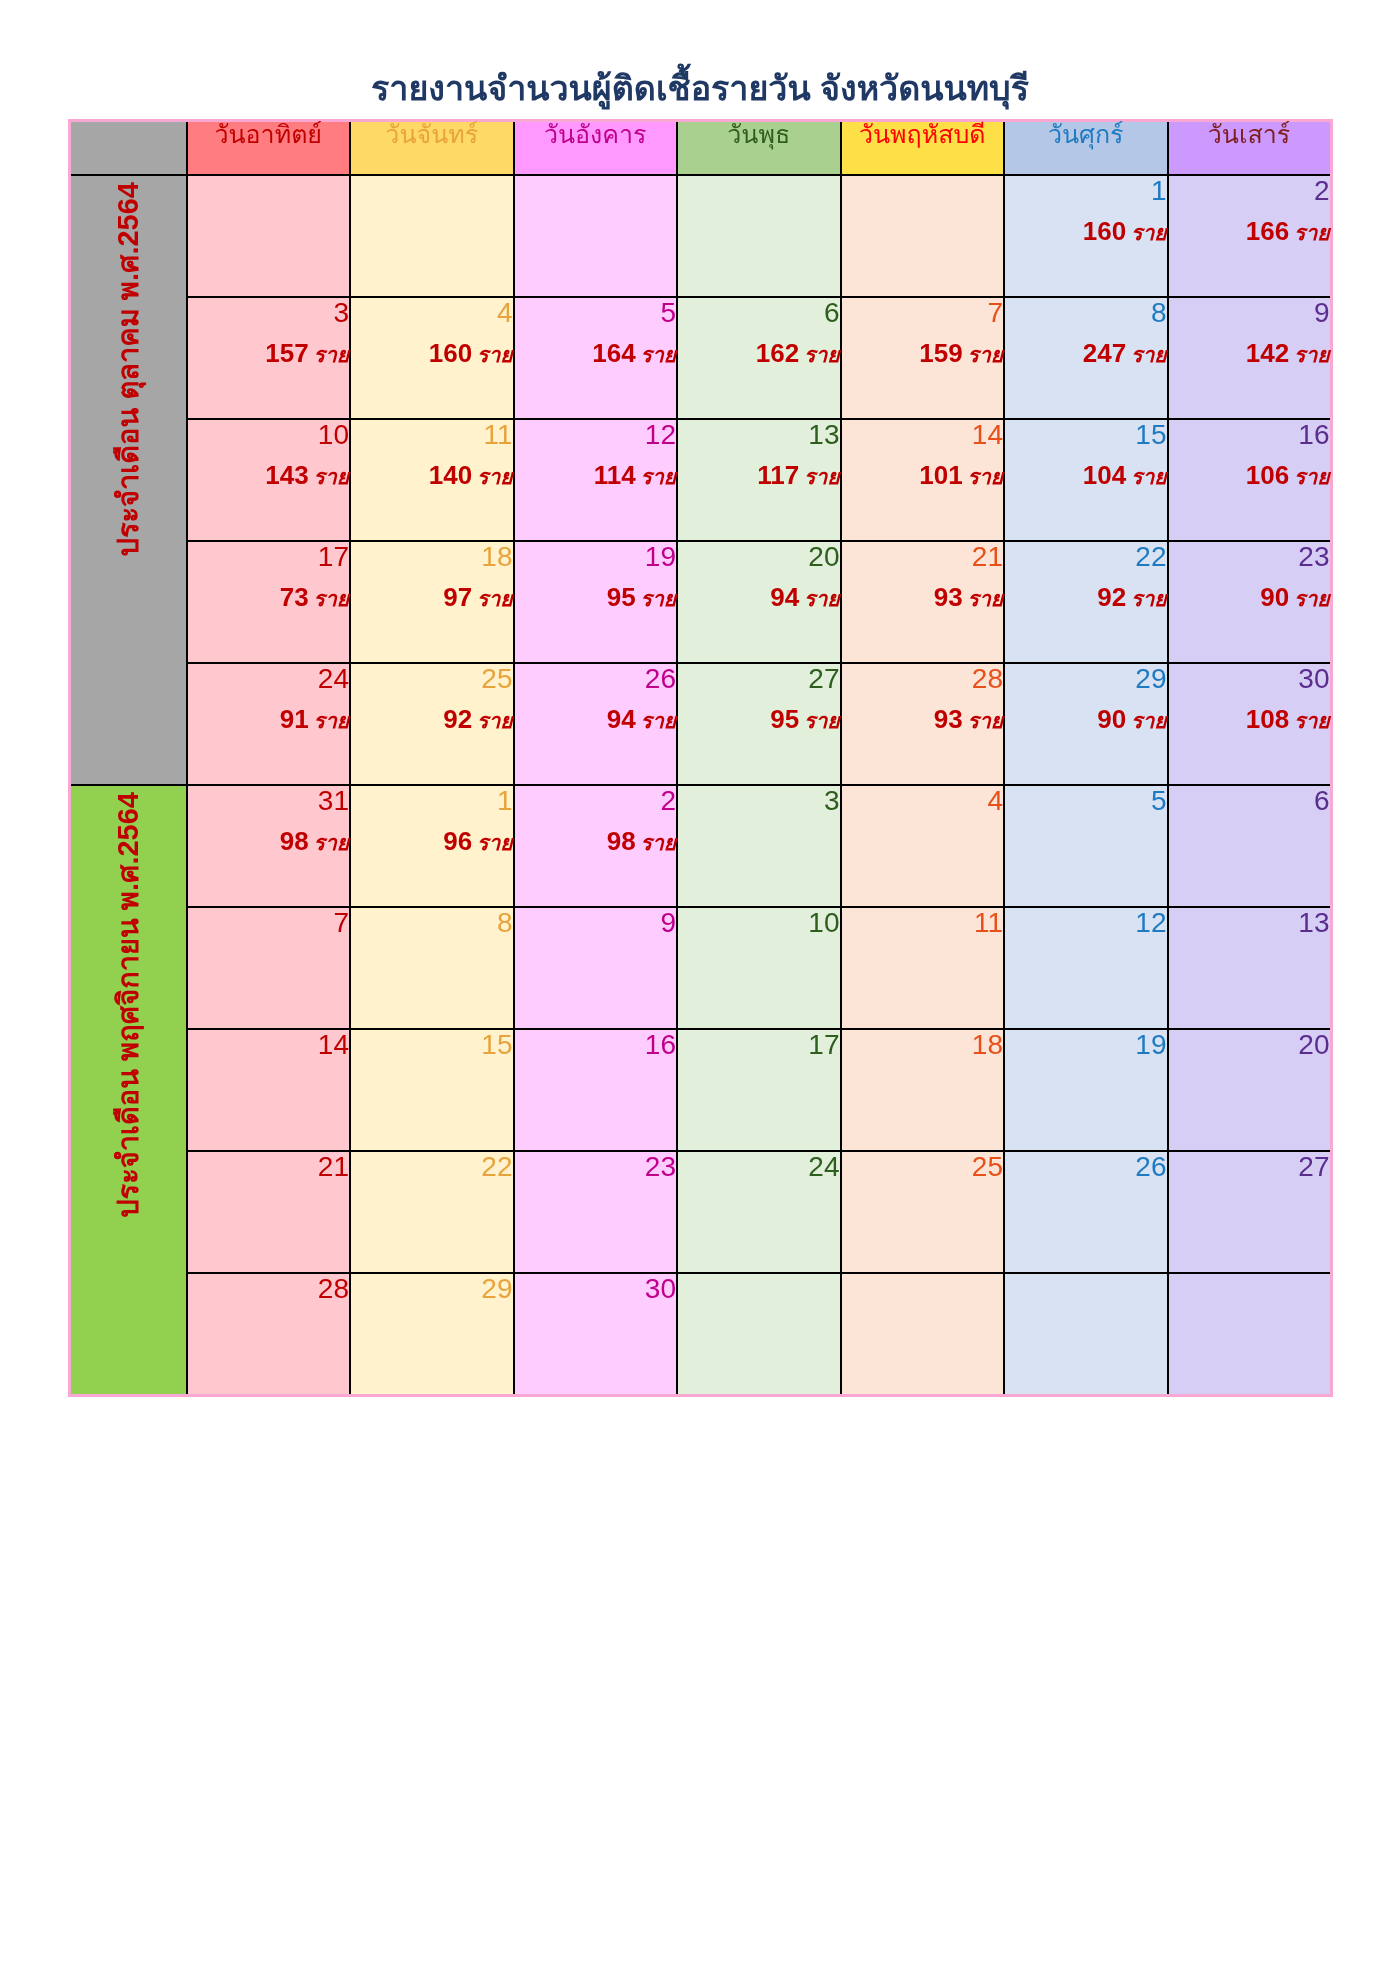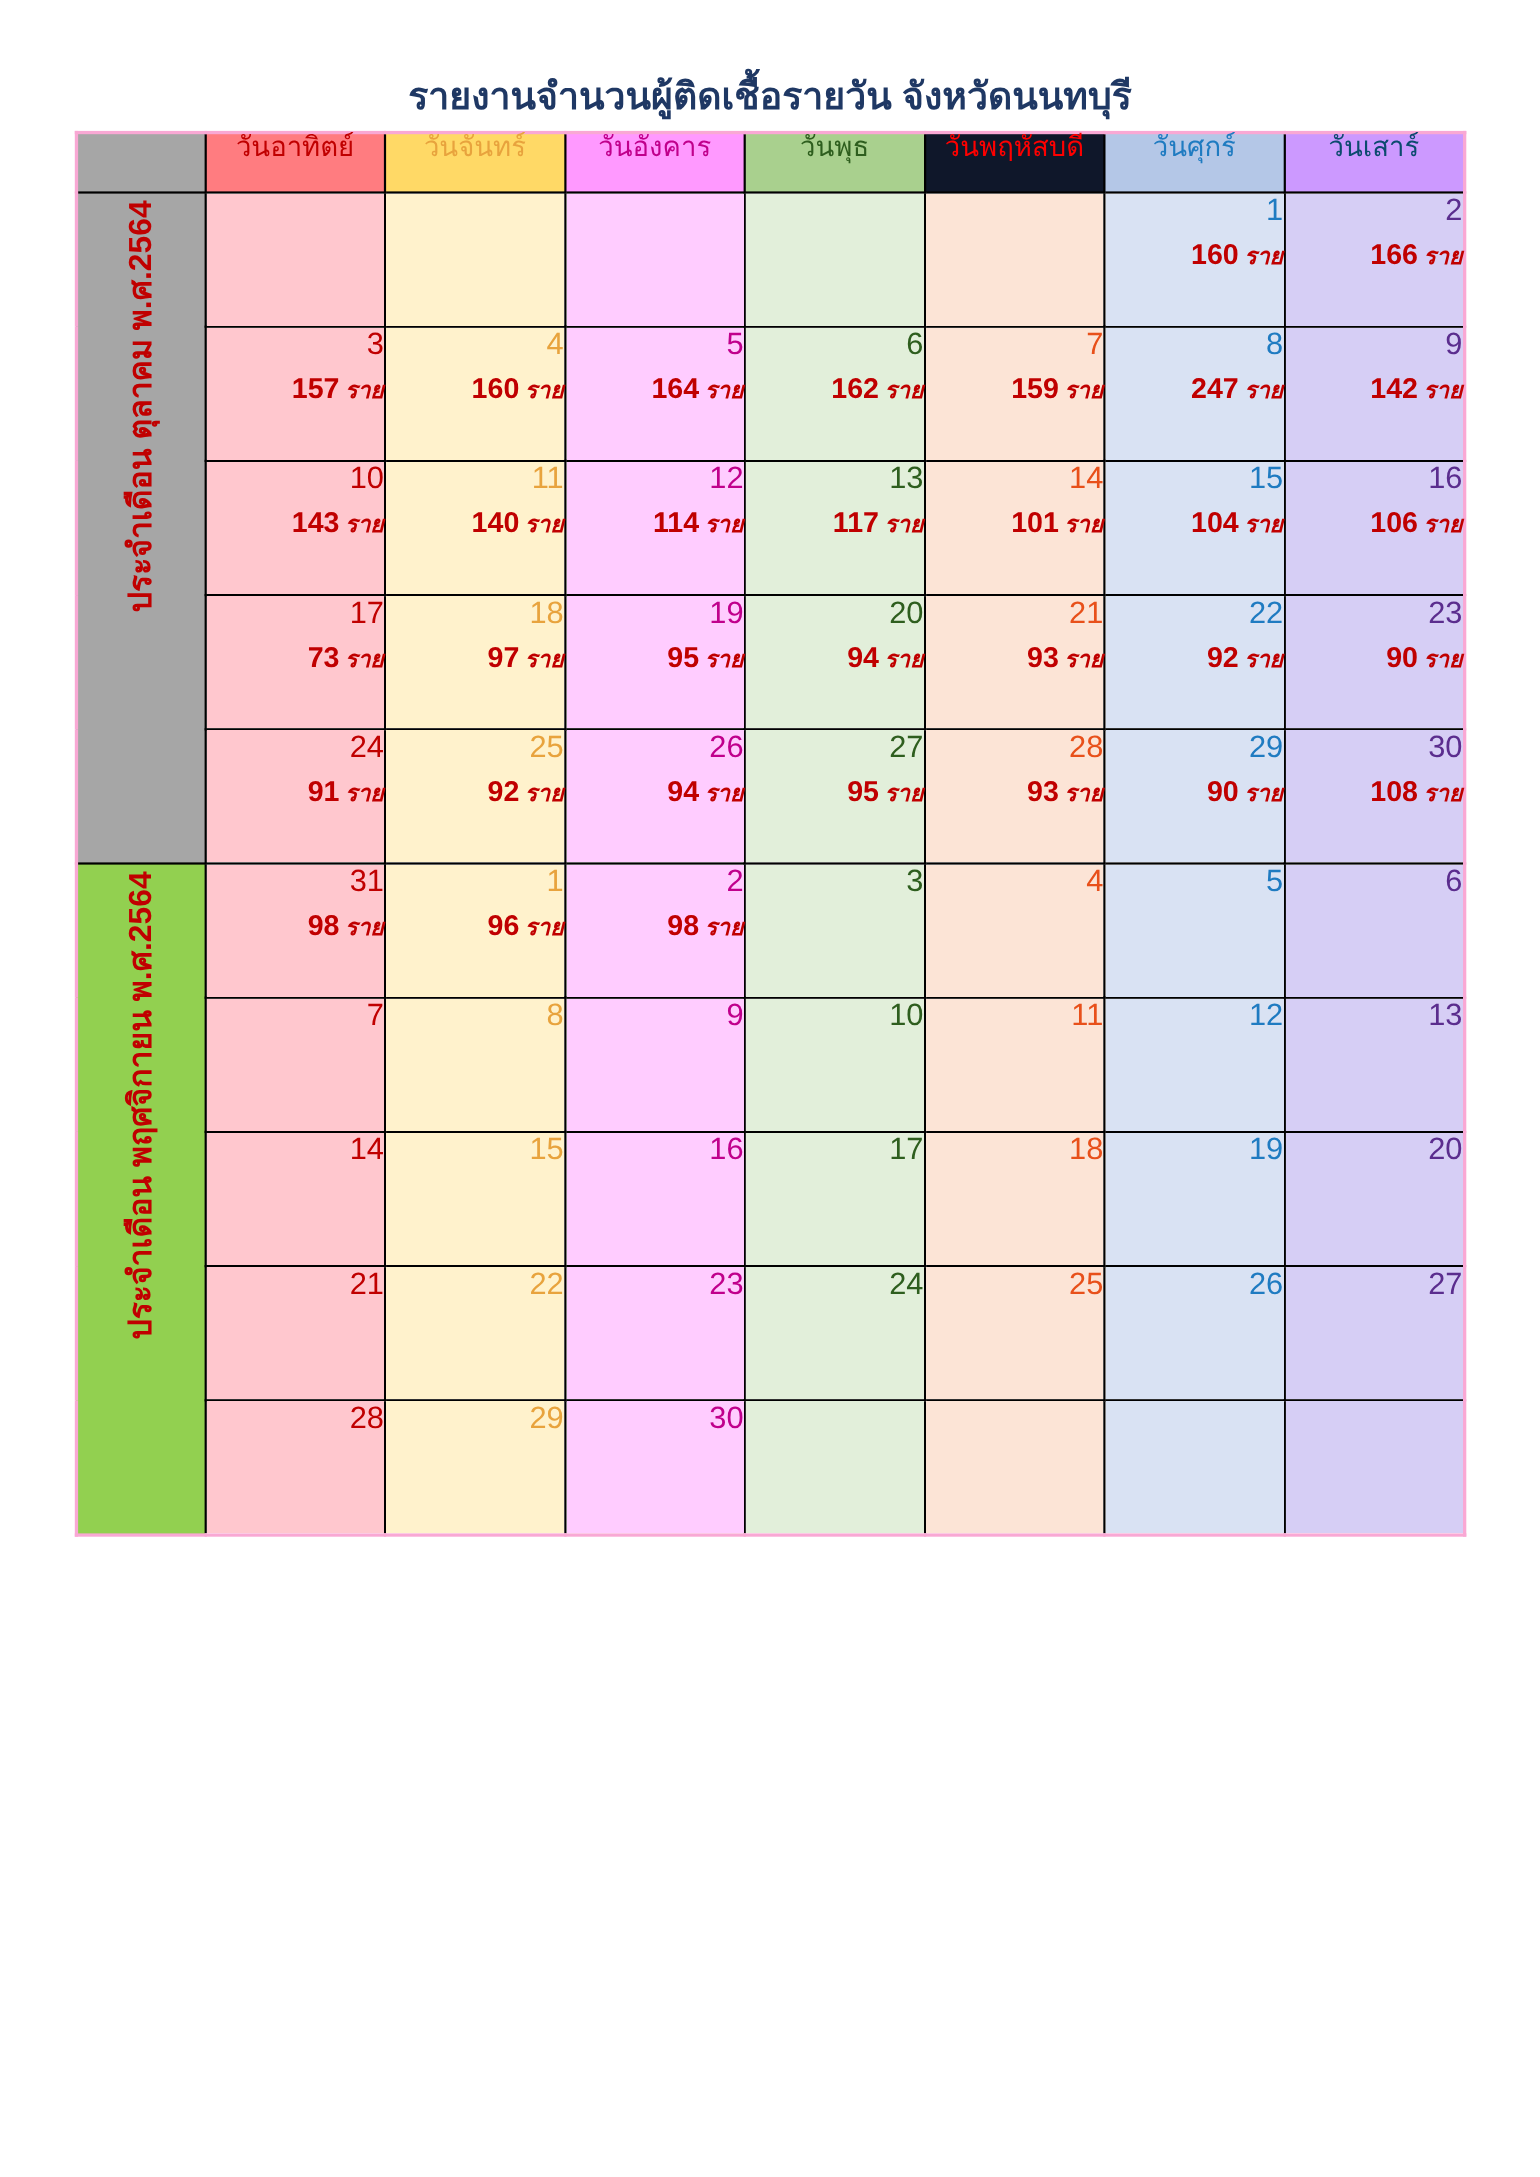--- a/index.html
+++ b/index.html
@@ -84,23 +84,23 @@
     vertical-align: middle;
     font-size: 25px;
     font-weight: 400;
     line-height: 1;
     padding: 4px 6px 8px 6px;
   }
   .dow-sun  { background: #FF7C80; color: #C00000; }
   .dow-mon  { background: #FFD966; color: #E8A33D; }
   .dow-tue  { background: #FF99FF; color: #C0008C; }
   .dow-wed  { background: #A9D08E; color: #2E5E1E; }
-  .dow-thu  { background: #0f172a; color: #FF0000; }
+  .dow-thu  { background: #fde047; color: #FF0000; }
   .dow-fri  { background: #B4C7E7; color: #1F7BC1; }
-  .dow-sat  { background: #CC99FF; color: #0c4a6e; }
+  .dow-sat  { background: #CC99FF; color: #7f1d1d; }
 
   
   .day-cell {
     height: 120px;
     position: relative;
     padding: 6px 14px 8px 10px;
     text-align: right;
   }
   .c-sun { background: #FFC7CE; }
   .c-mon { background: #FFF2CC; }

